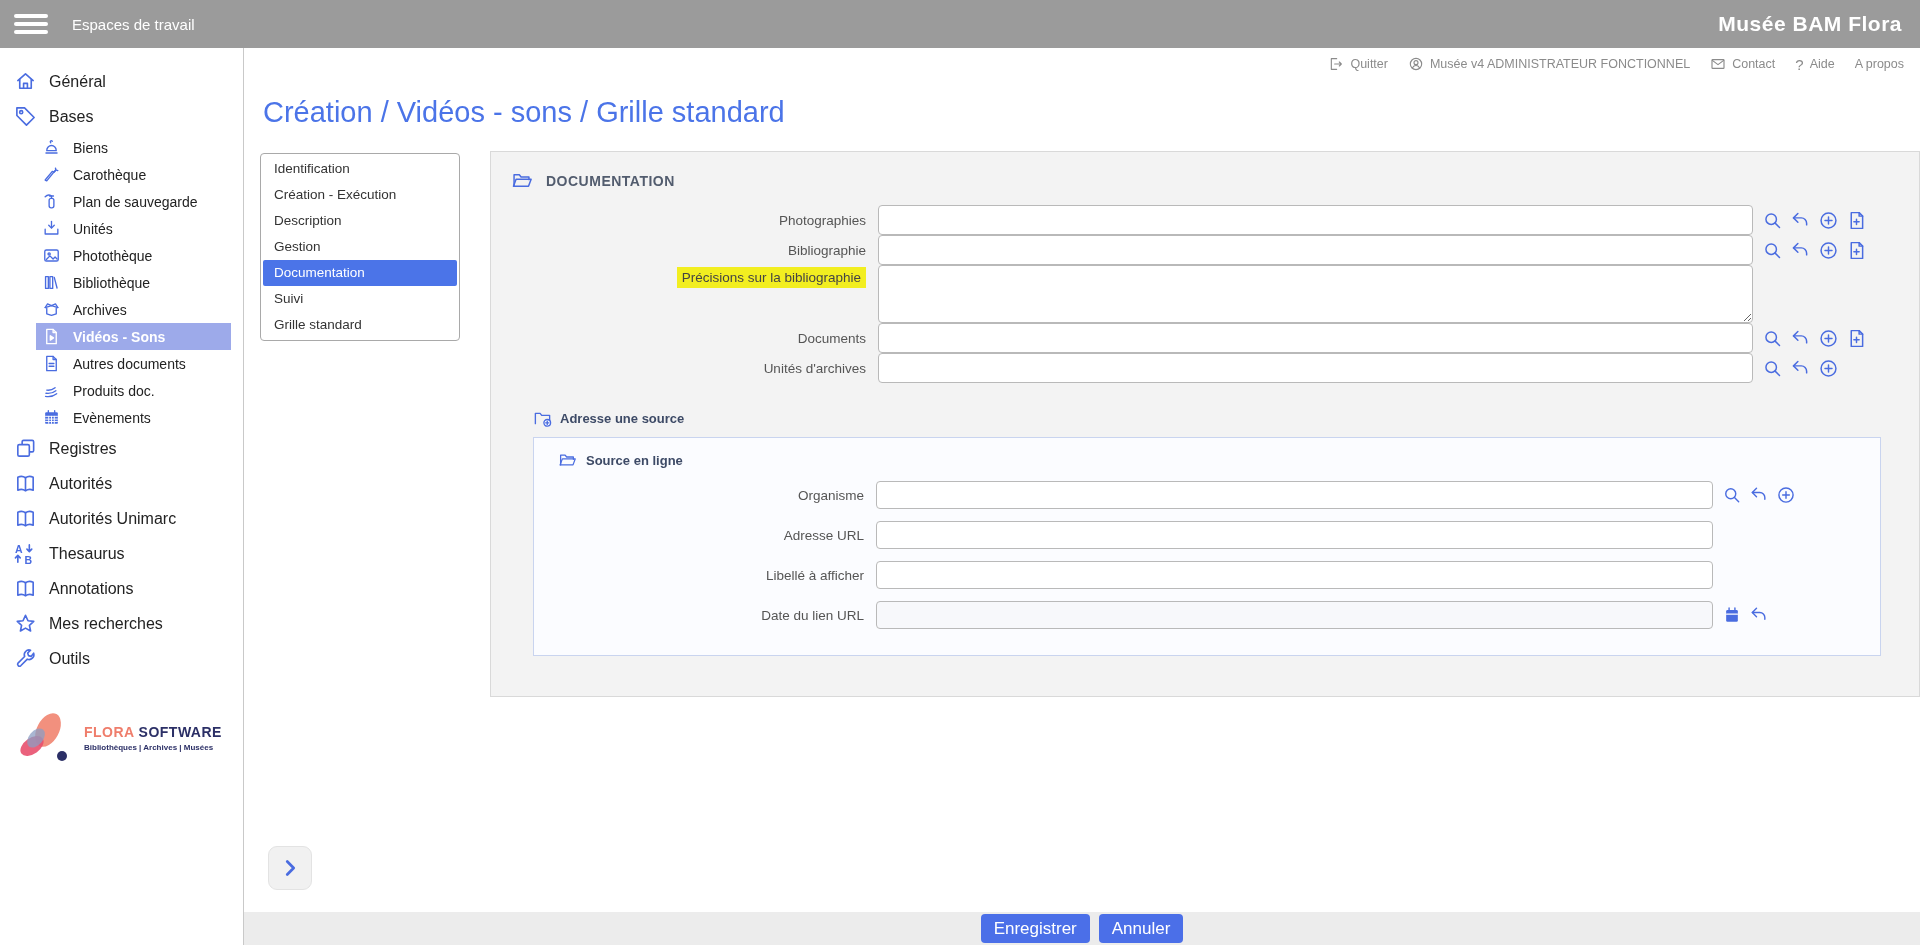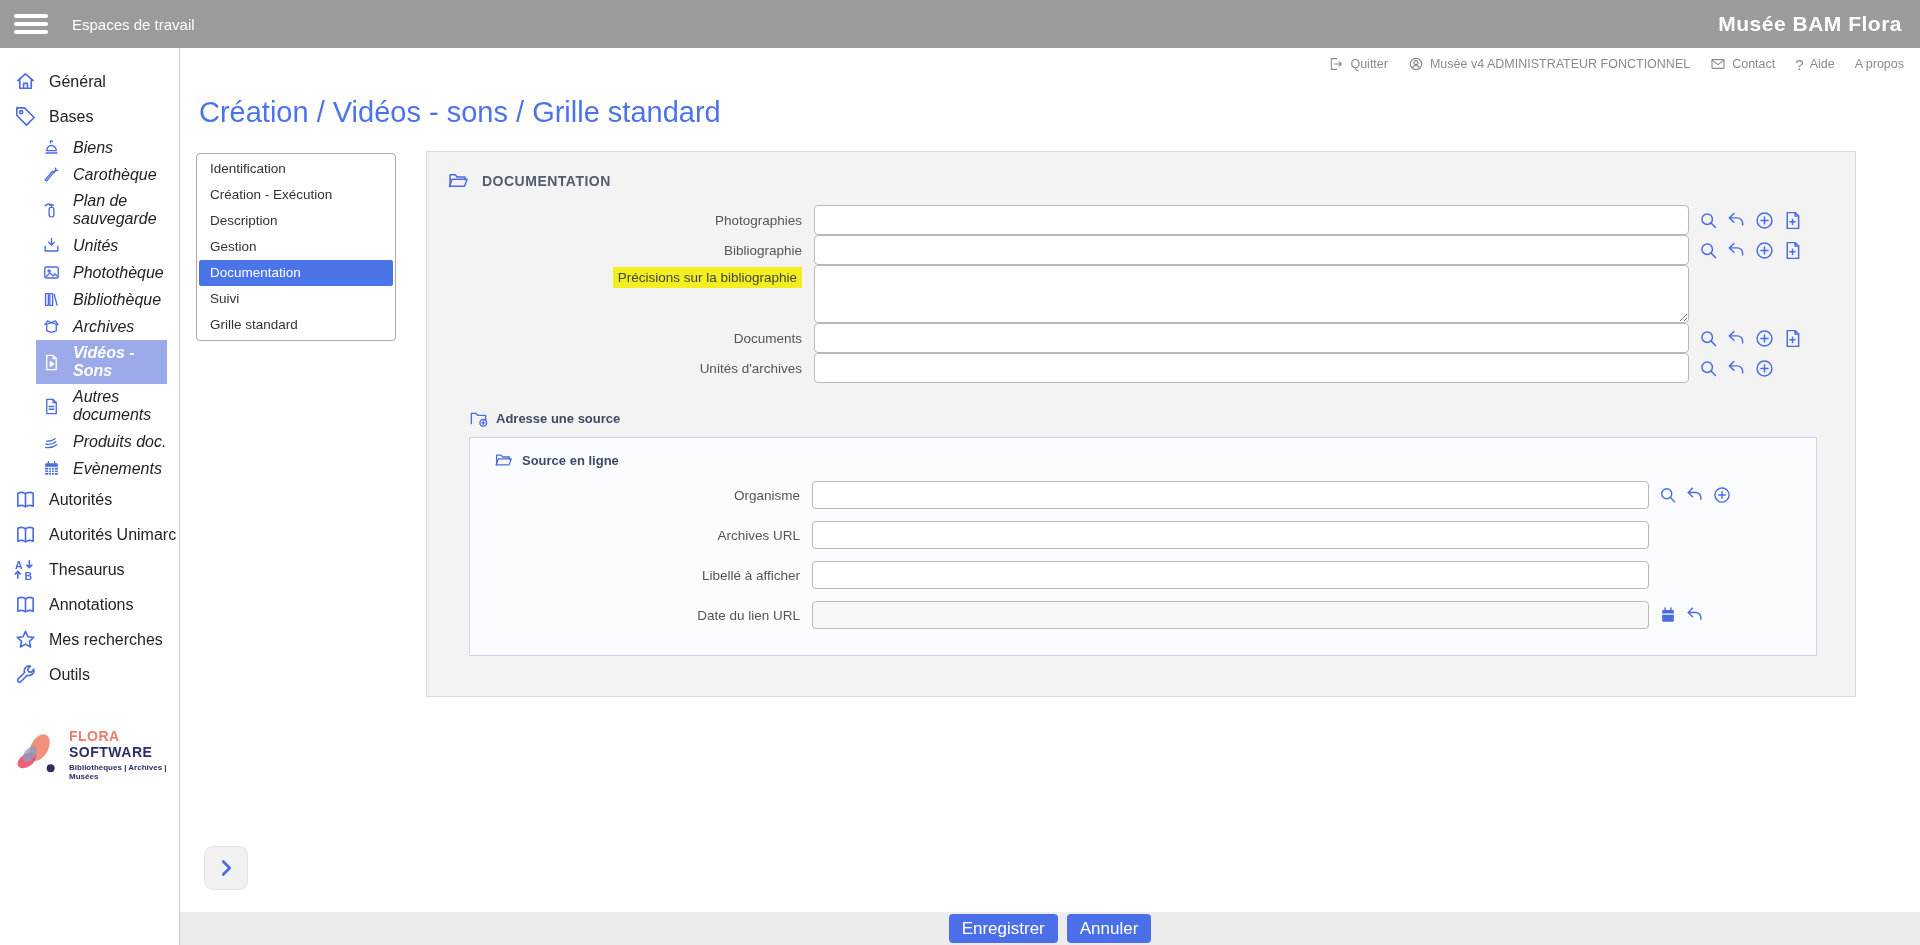--- a/index.html
+++ b/index.html
@@ -12,27 +12,27 @@
   .topbar { height:48px; background:#9b9b9b; display:flex; align-items:center; color:#fff; }
   .burger { width:34px; margin:0 0 0 14px; cursor:pointer; }
   .burger span { display:block; height:4px; background:#fff; border-radius:2px; margin:4px 0; }
   .workspace { margin-left:24px; font-size:15px; }
   .apptitle { margin-left:auto; margin-right:18px; font-size:21px; font-weight:bold; letter-spacing:.5px; }
 
   
   .frame { display:flex; height:897px; }
 
   
-  .sidebar { width:180px; border-right:1px solid #c9c9c9; padding-top:16px;
+  .sidebar { width:244px; border-right:1px solid #c9c9c9; padding-top:16px;
     display:flex; flex-direction:column; flex-shrink:0; }
   .nav-item { display:flex; align-items:center; gap:12px; cursor:pointer;
     color:#222; }
   .nav-item.lvl1 { padding:6px 0 6px 14px; font-size:16px; }
   .nav-item.lvl1 .ic { width:23px; height:23px; }
-  .nav-item.lvl2 { margin:0 12px 0 36px; padding:4px 0 4px 6px; font-size:16px;font-style:italic; }
+  .nav-item.lvl2 { margin:0 12px 0 36px; padding:4px 0 4px 6px; font-size:14px; }
   .nav-item.lvl2 .ic { width:19px; height:19px; }
   .nav-item .ic { color:#4a6ce0; flex-shrink:0; }
   .nav-item.selected { background:#9daaea; color:#fff; font-weight:bold; }
   .nav-item.selected .ic { color:#fff; }
 
   .logo { margin:26px 0 0 6px; display:flex; align-items:center; gap:4px; }
   .logo-txt { display:flex; flex-direction:column; }
   .logo-line1 { font-size:14px; font-weight:bold; letter-spacing:.5px; color:#2b2f66; }
   .logo-line1 .flora { color:#ef7d6b; }
   .logo-line2 { font-size:8px; font-weight:bold; color:#2b2f66; margin-top:3px; }
@@ -212,20 +212,27 @@
         </svg>
       <span>Produits doc.</span>
     </div>
     <div class="nav-item lvl2">
       <svg class="svgi ic" viewBox="0 0 24 24">
           <rect x="4" y="5.5" width="16" height="14.5" rx="1.5" fill="currentColor" stroke="none"></rect>
           <path d="M8 3.5v4M16 3.5v4"></path>
           <path d="M4.5 10.5h15M8.5 10.5v9M12 10.5v9M15.5 10.5v9M4.5 14h15M4.5 17h15" stroke="#fff" stroke-width="1.2"></path>
         </svg>
       <span>Evènements</span>
+    </div>
+    <div class="nav-item lvl1">
+      <svg class="svgi ic" viewBox="0 0 24 24">
+          <rect x="8.5" y="3.5" width="12" height="12" rx="1.5"></rect>
+          <rect x="4" y="8" width="12" height="12" rx="1.5" fill="#fff"></rect>
+        </svg>
+      <span>Registres</span>
     </div>
     <div class="nav-item lvl1">
       <svg class="svgi ic" viewBox="0 0 24 24">
           <path d="M12 6C9.8 4.4 6.7 4.2 4 5.4V19c2.7-1.2 5.8-1 8 .6 2.2-1.6 5.3-1.8 8-.6V5.4C17.3 4.2 14.2 4.4 12 6z"></path>
           <path d="M12 6v13.2"></path>
         </svg>
       <span>Autorités</span>
     </div>
     <div class="nav-item lvl1">
       <svg class="svgi ic" viewBox="0 0 24 24">
@@ -470,21 +477,21 @@
                     <path d="M4 9h9a6 6 0 0 1 6 6v2"></path>
                   </svg>
                 <svg class="svgi ic" viewBox="0 0 24 24">
                     <circle cx="12" cy="12" r="8.5"></circle>
                     <path d="M12 8v8M8 12h8"></path>
                   </svg>
               </div>
             </div>
 
             <div class="frow">
-              <label class="flabel">Archives URL</label>
+              <label class="flabel">Adresse URL</label>
               <span class="gap"></span>
               <input class="finput" style="">
             </div>
 
             <div class="frow">
               <label class="flabel">Libellé à afficher</label>
               <span class="gap"></span>
               <input class="finput" style="">
             </div>
 

